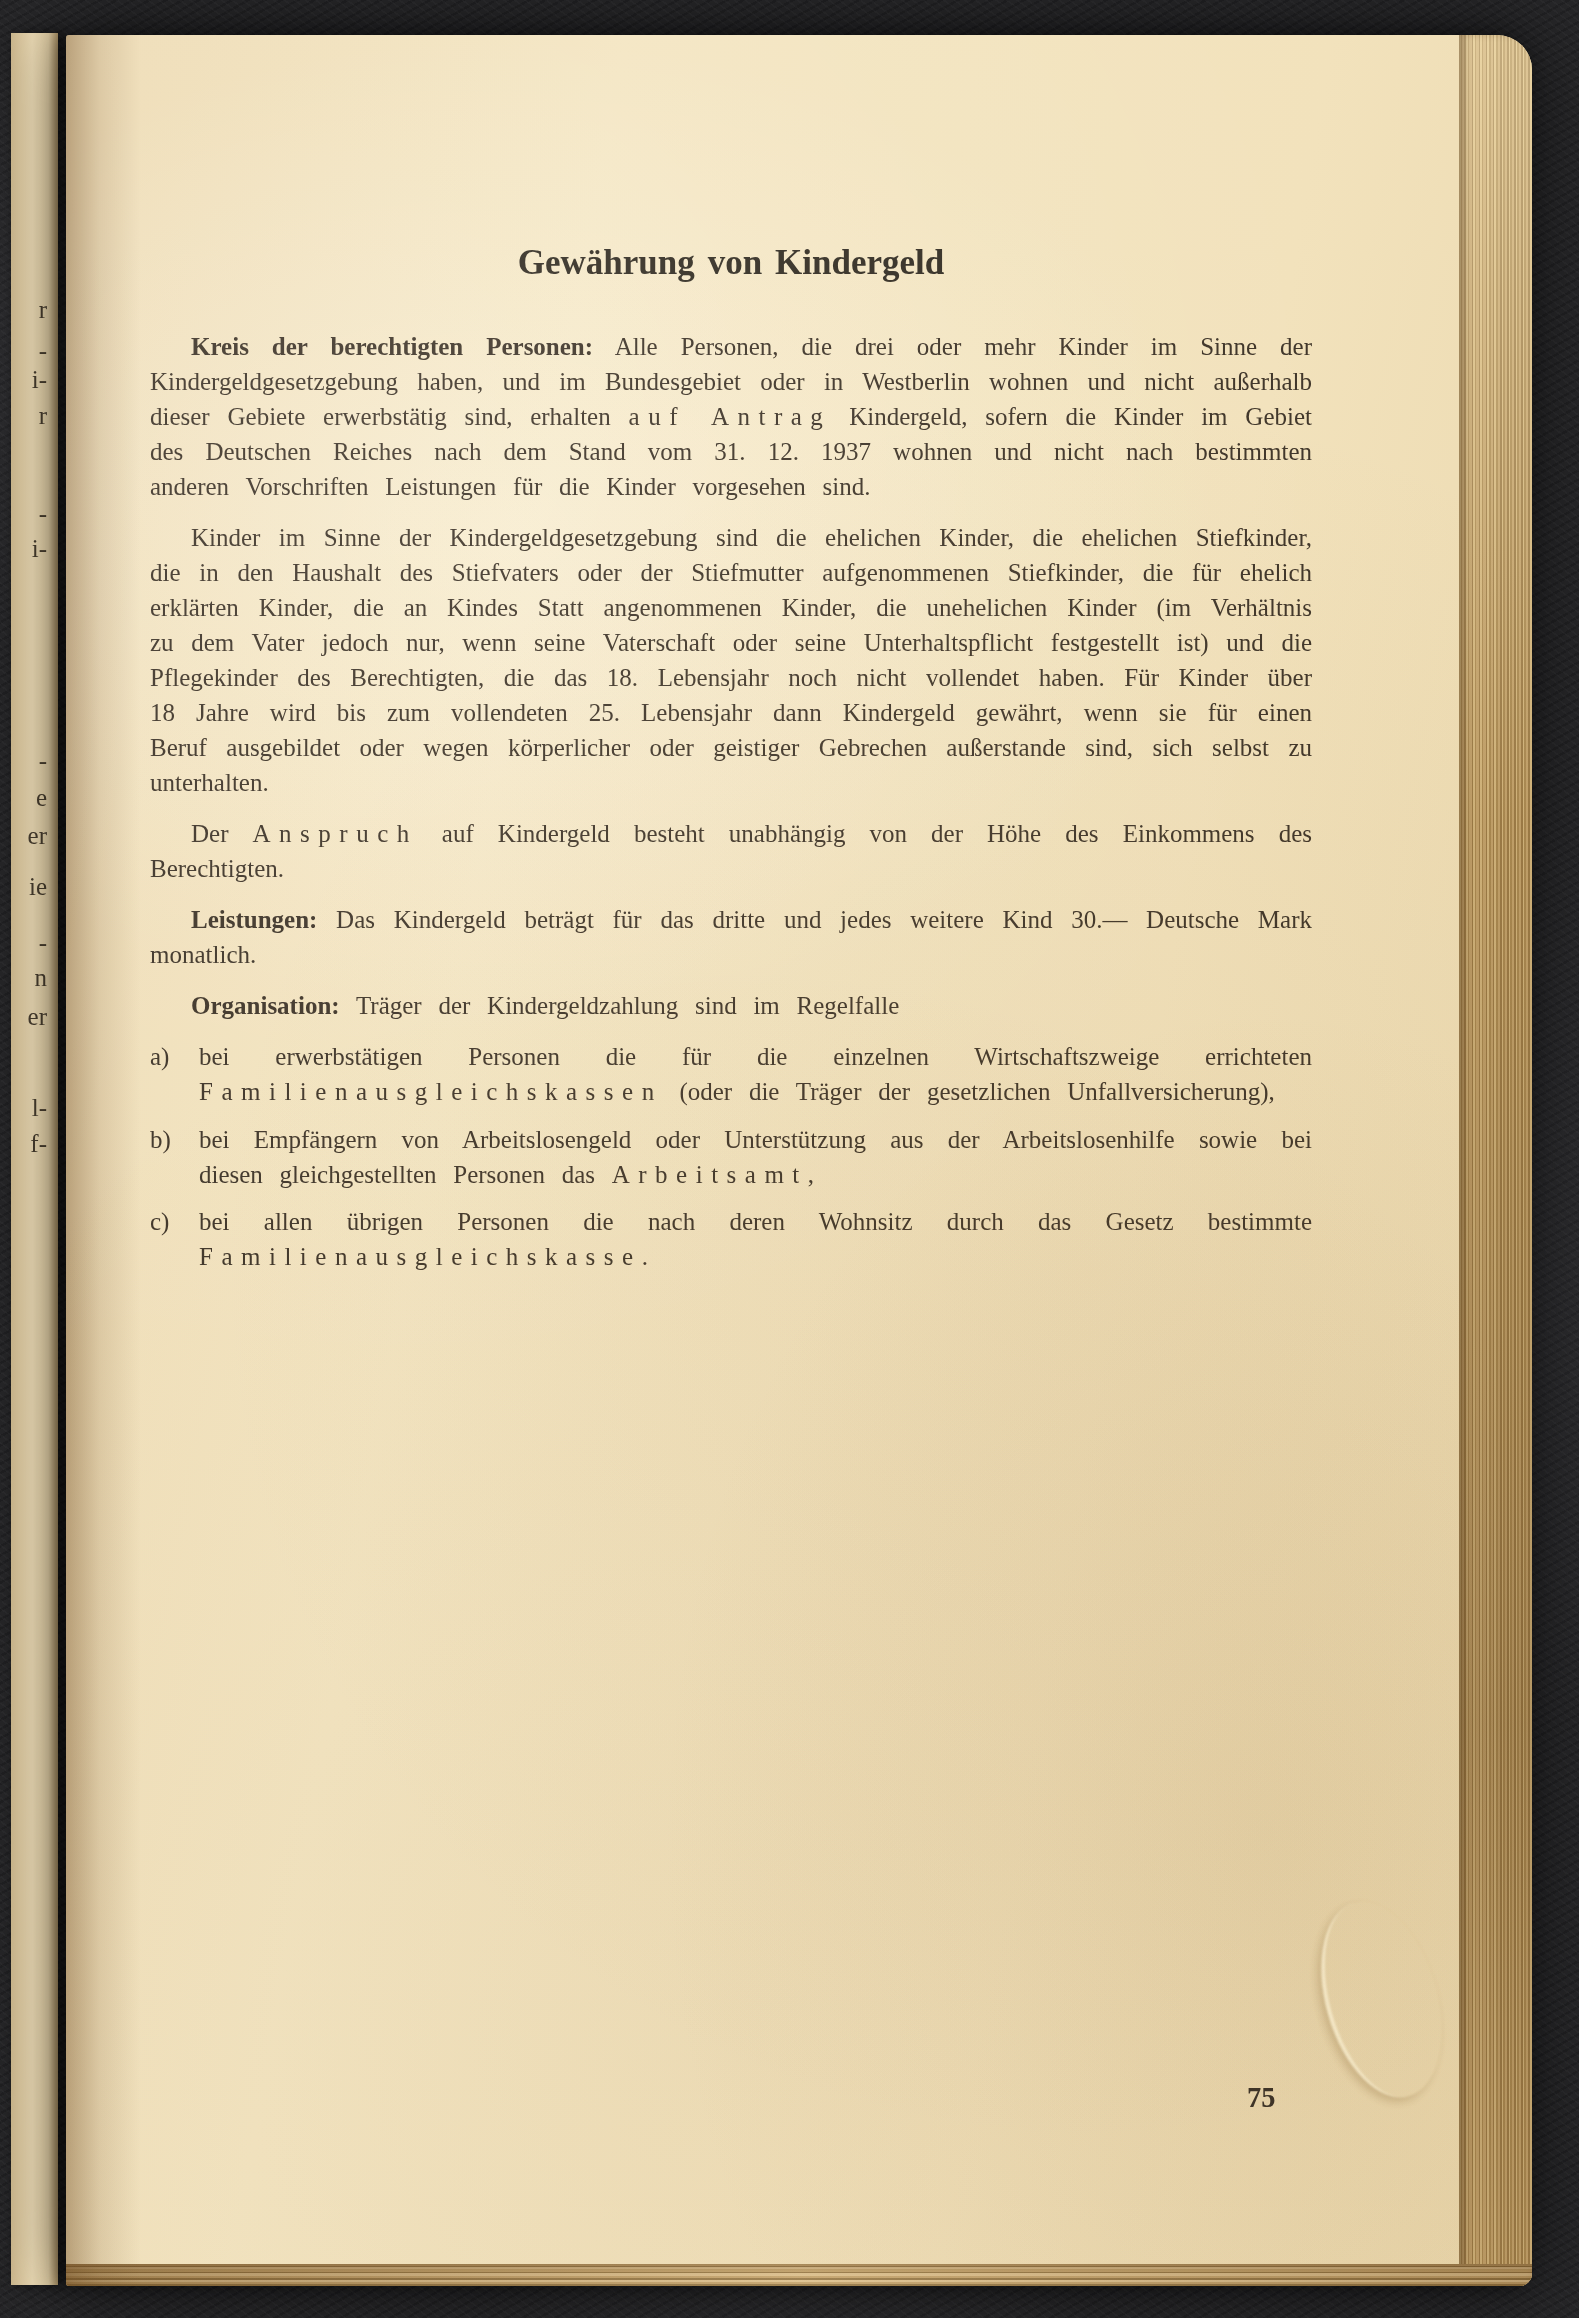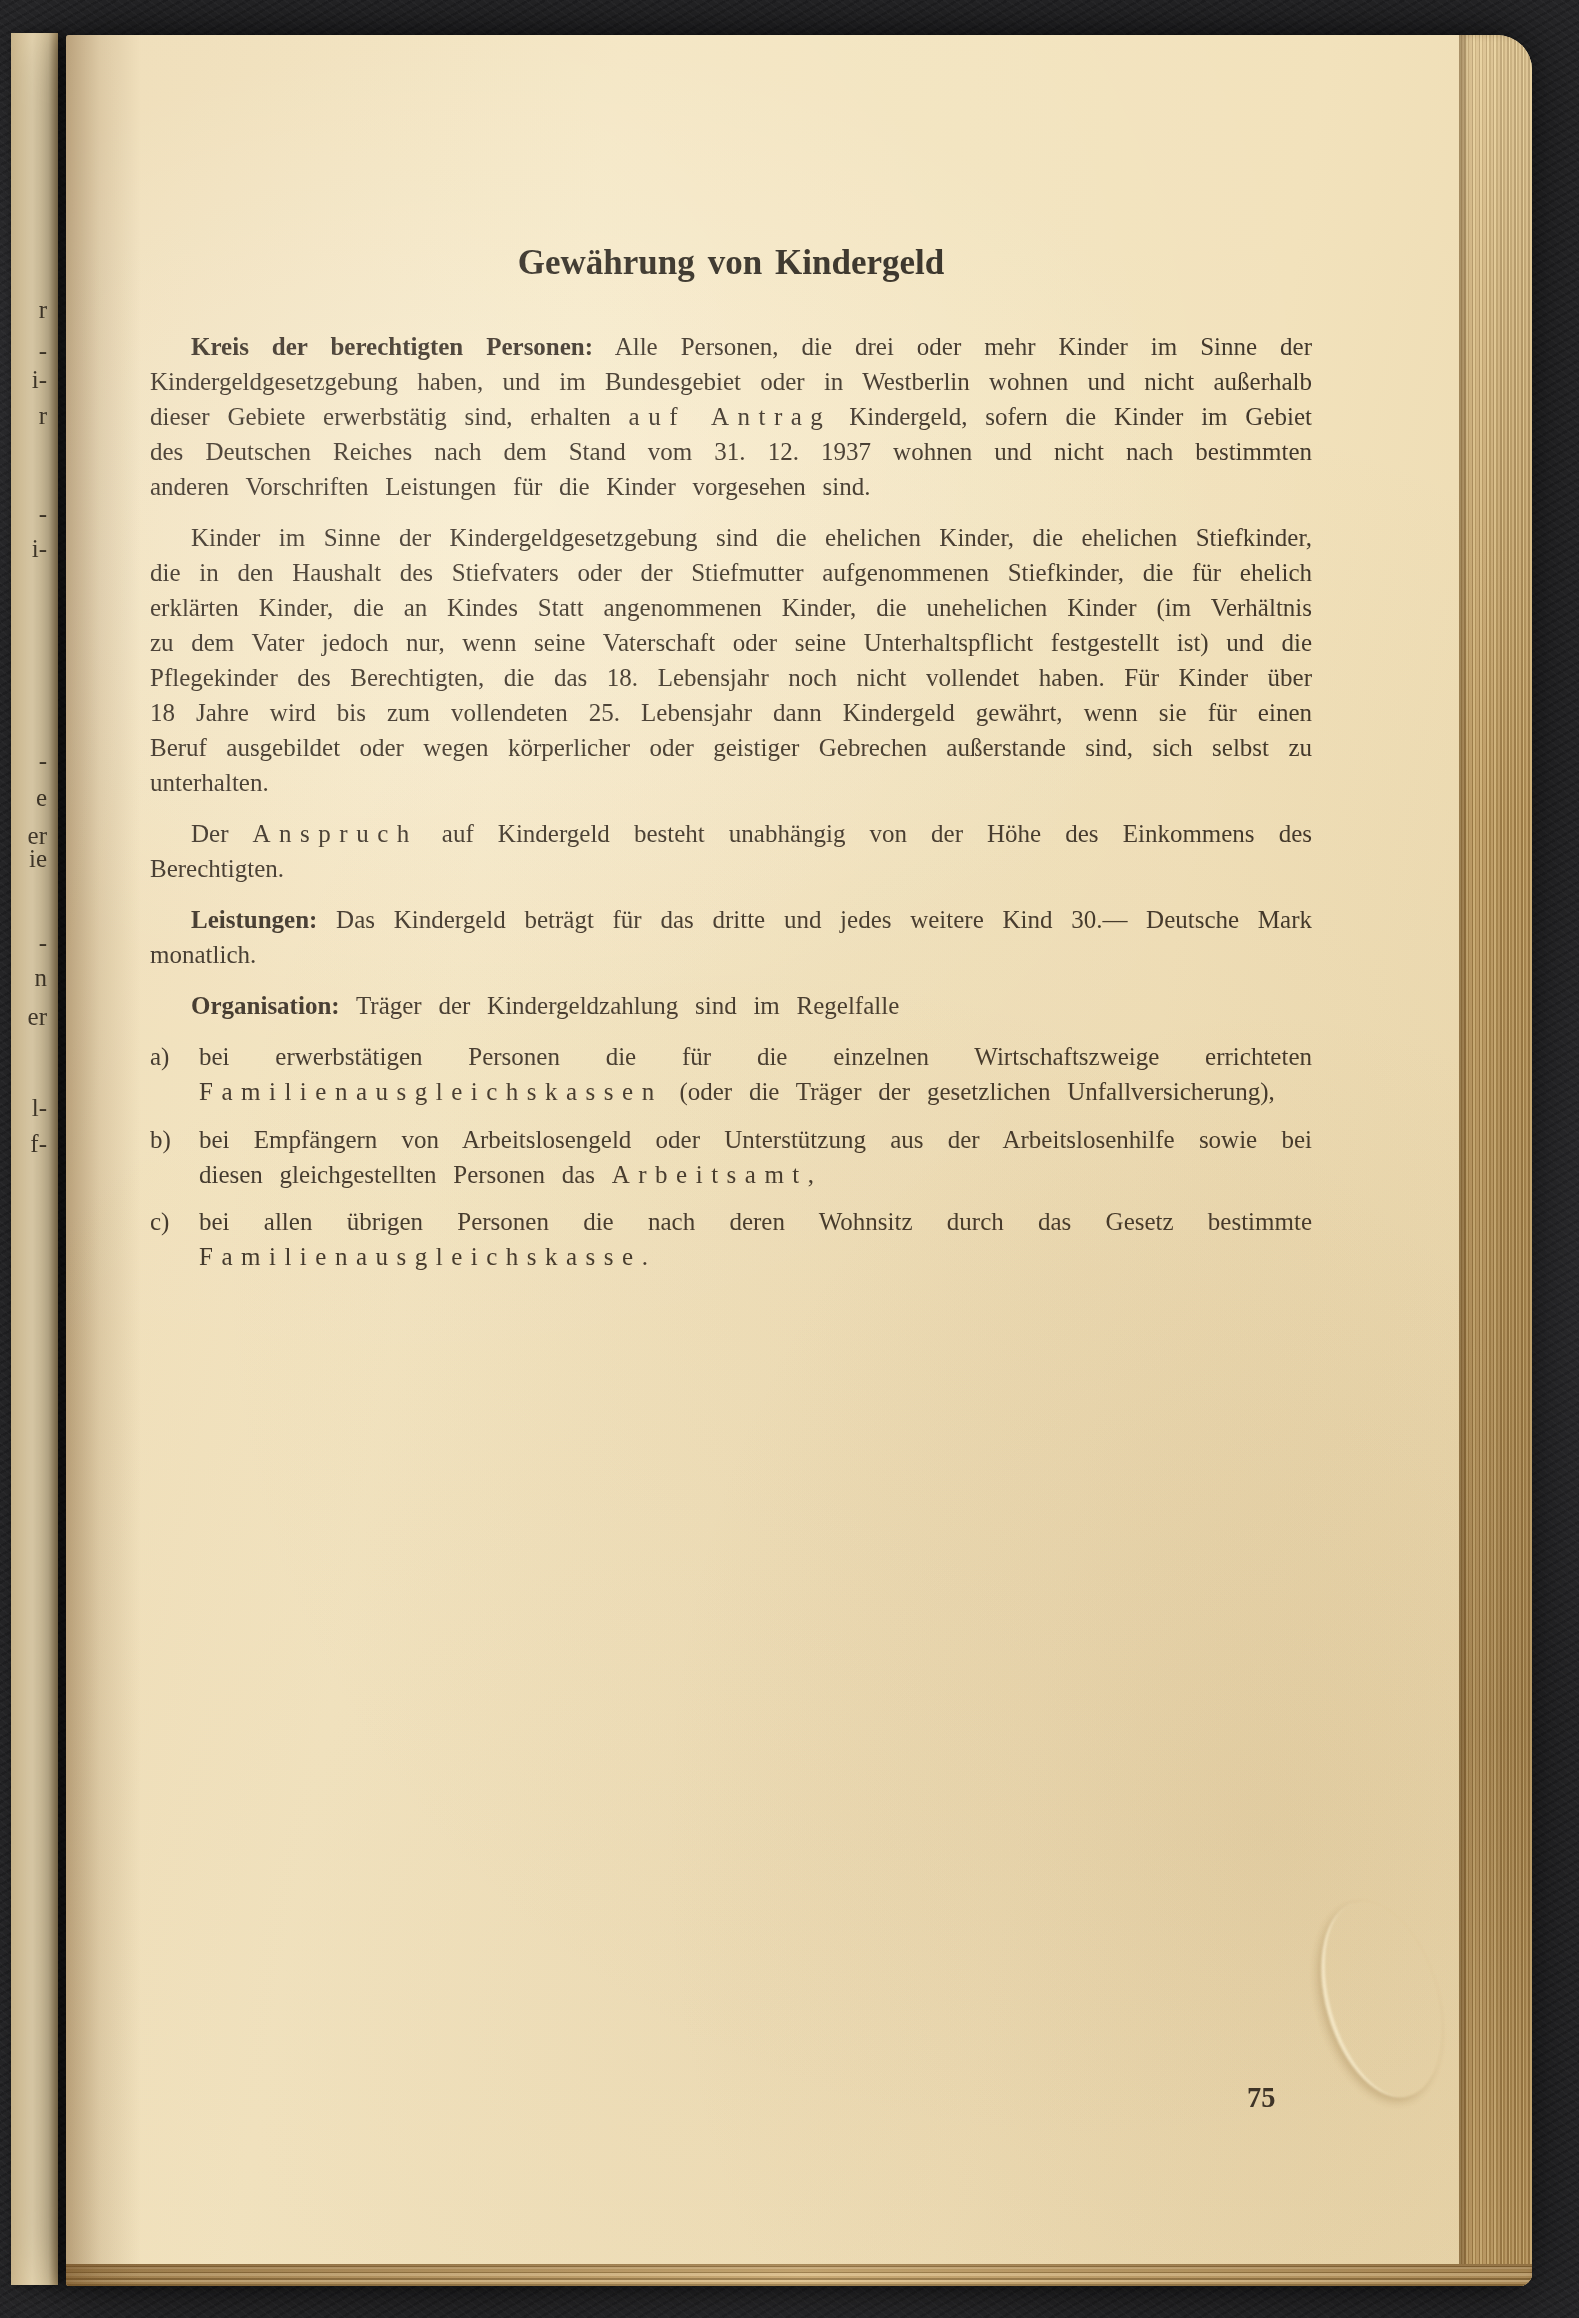--- a/index.html
+++ b/index.html
@@ -177,21 +177,21 @@
   <div class="sliver">
     <span class="frag" style="top:263px">r</span>
     <span class="frag" style="top:304px">-</span>
     <span class="frag" style="top:333px">i-</span>
     <span class="frag" style="top:369px">r</span>
     <span class="frag" style="top:467px">-</span>
     <span class="frag" style="top:502px">i-</span>
     <span class="frag" style="top:714px">-</span>
     <span class="frag" style="top:751px">e</span>
     <span class="frag" style="top:789px">er</span>
-    <span class="frag" style="top:812px">ie</span>
+    <span class="frag" style="top:840px">ie</span>
     <span class="frag" style="top:896px">-</span>
     <span class="frag" style="top:931px">n</span>
     <span class="frag" style="top:970px">er</span>
     <span class="frag" style="top:1061px">l-</span>
     <span class="frag" style="top:1097px">f-</span>
   </div>
 
   <div class="page">
     <div class="fore-edge"></div>
     <div class="bottom-edge"></div>

